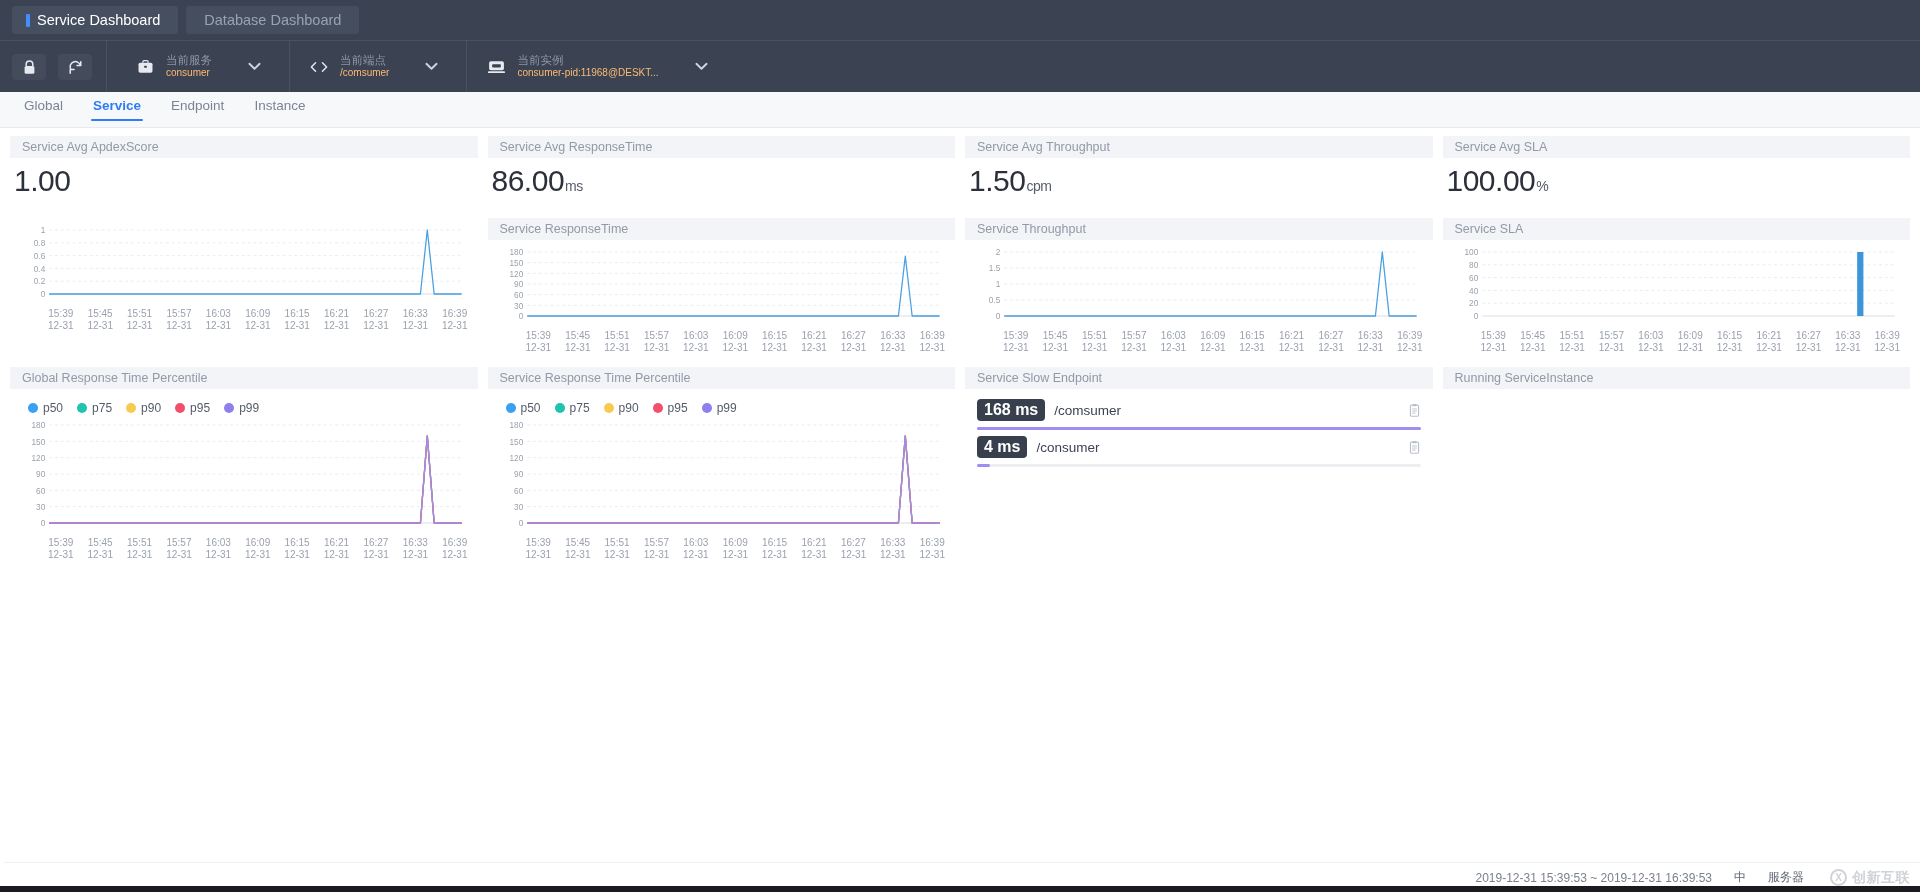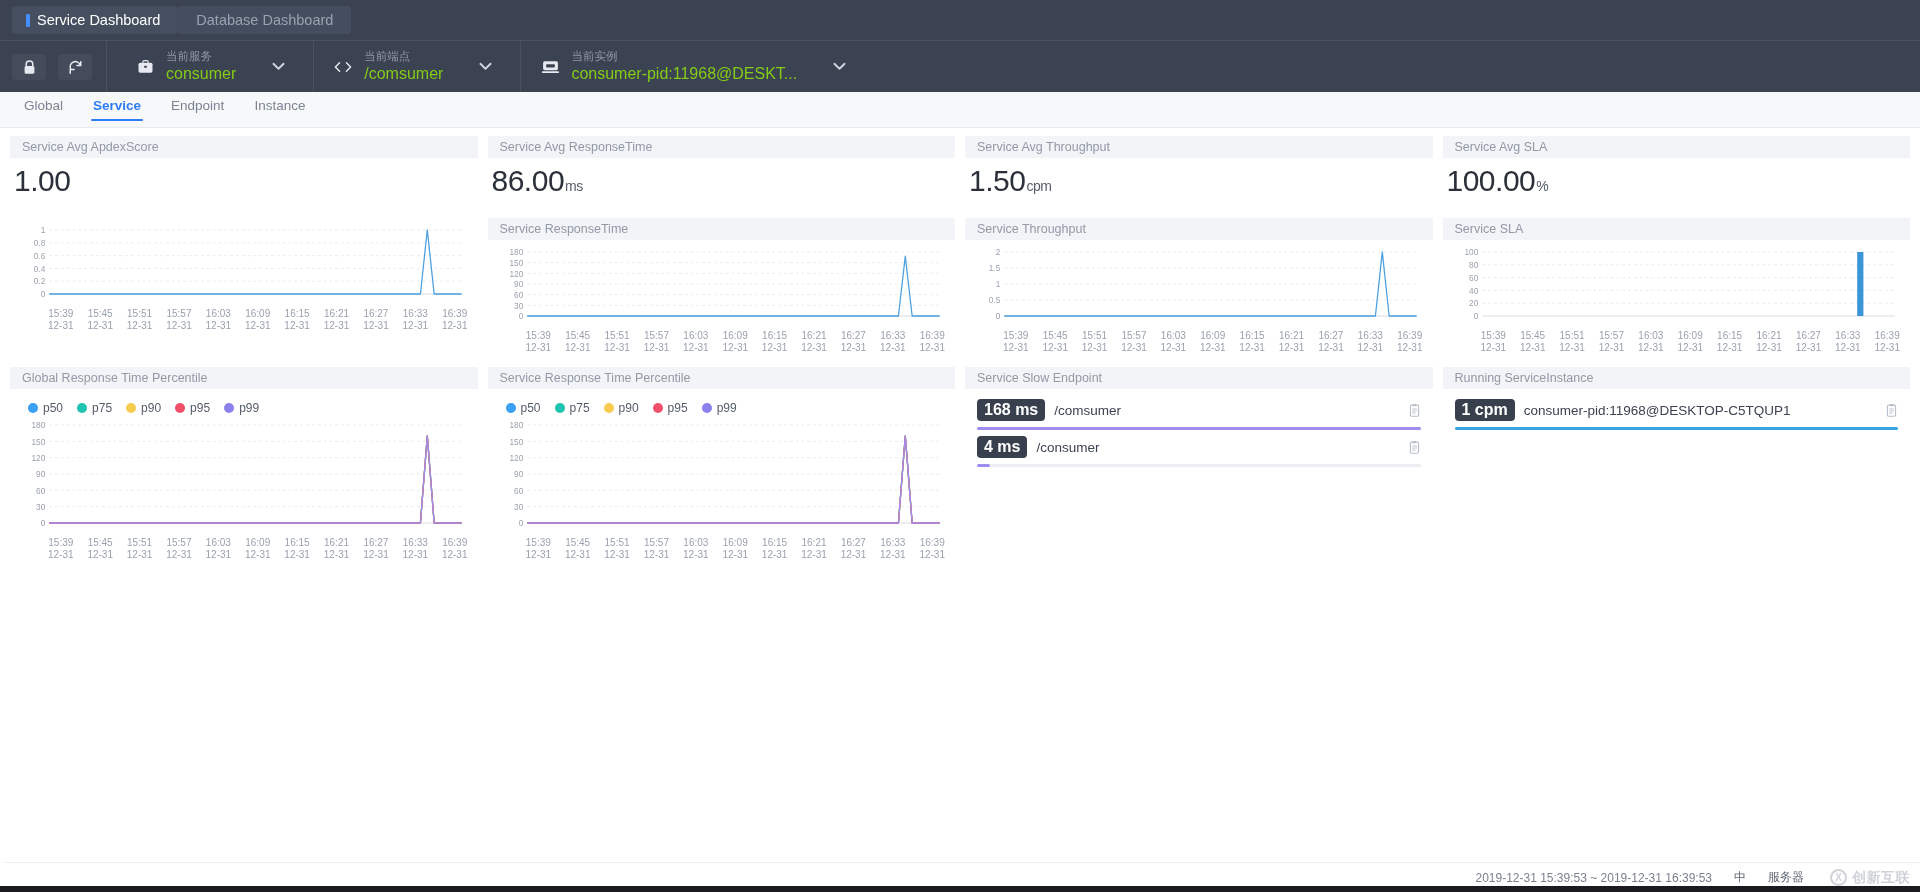--- a/index.html
+++ b/index.html
@@ -7,21 +7,21 @@
     width: 1920px; height: 892px;
     background: #fff;
     font-family: "Liberation Sans", "DejaVu Sans", sans-serif;
     overflow: hidden;
   }
   body { position: relative; }
 
   
   .topbar {
     height: 40px; background: #3b4252;
-    display: flex; align-items: center; padding-left: 12px; 
+    display: flex; align-items: center; padding-left: 12px; gap: 8px;
   }
   .dash-tab {
     height: 28px; padding: 0 18px 0 14px;
     display: flex; align-items: center; gap: 7px;
     border-radius: 3px; font-size: 14.5px; color: #c8cdd6;
     background: transparent; cursor: pointer; white-space: nowrap;
   }
   .dash-tab.active { background: #464f60; color: #fff; }
   .dash-tab .tick {
     width: 4px; height: 13px; background: #448dfe; border-radius: 1px;
@@ -45,21 +45,21 @@
   .sel-group {
     display: flex; align-items: center; gap: 10px;
     padding: 0 16px 0 18px;
     border-left: 1px solid #4a5262;
     margin-left: 12px; cursor: pointer;
   }
   .sel-group.first { border-left: 1px solid #4a5262; margin-left: 14px; padding-left: 27px; }
   .sel-ico { width: 22px; display: flex; justify-content: center; color: #e3e6eb; }
   .sel-text { display: flex; flex-direction: column; justify-content: center; line-height: 1.25; }
   .sel-label { font-size: 11.5px; color: #8f97a6; }
-  .sel-value { font-size: 16px; color: #84cc16; white-space: nowrap; }
+  .sel-value { font-size: 10px; color: #fdba74; white-space: nowrap; }
   .caret { margin-left: 26px; color: #cfd4dd; font-size: 12px; }
 
   
   .navtabs {
     height: 36px; background: #f7f8fa;
     border-bottom: 1px solid #e8eaee;
     display: flex; align-items: center; padding-left: 10px; gap: 2px;
   }
   .navtab {
     font-size: 13.5px; color: #7b8394; padding: 0 14px 8px 14px;
@@ -587,38 +587,20 @@
                 <div class="rank-bar-fg" style="width: 3%; background: rgb(161, 140, 240);"></div>
               </div>
             </div>
           </div>
       </div>
     </div>
 
     <div class="cell">
       <div class="panel">
         <div class="panel-hd">Running ServiceInstance</div>
-        <div class="panel-body">
-            <div class="rank-row">
-              <div class="rank-line">
-                <span class="rank-badge">1 cpm</span>
-                <span class="rank-name">consumer-pid:11968@DESKTOP-C5TQUP1</span>
-                <span class="copy-ico">
-                  <svg width="13" height="15" viewBox="0 0 14 16">
-                    <rect x="2.6" y="2.2" width="8.8" height="12" rx="1.3" fill="none" stroke="#b9bfca" stroke-width="1.2"></rect>
-                    <rect x="5" y="0.9" width="4" height="2.6" rx="0.8" fill="#b9bfca"></rect>
-                    <path d="M4.9 6.4h4.2M4.9 8.6h4.2M4.9 10.8h2.8" stroke="#b9bfca" stroke-width="1" stroke-linecap="round"></path>
-                  </svg>
-                </span>
-              </div>
-              <div class="rank-bar-bg">
-                <div class="rank-bar-fg" style="width: 100%; background: rgb(54, 166, 226);"></div>
-              </div>
-            </div>
-          </div>
       </div>
     </div>
 
   </div>
 </div>
 
 <div class="footer">
   <span>2019-12-31 15:39:53 ~ 2019-12-31 16:39:53</span>
   <span class="lang">中</span>
   <span class="srv">服务器</span>

